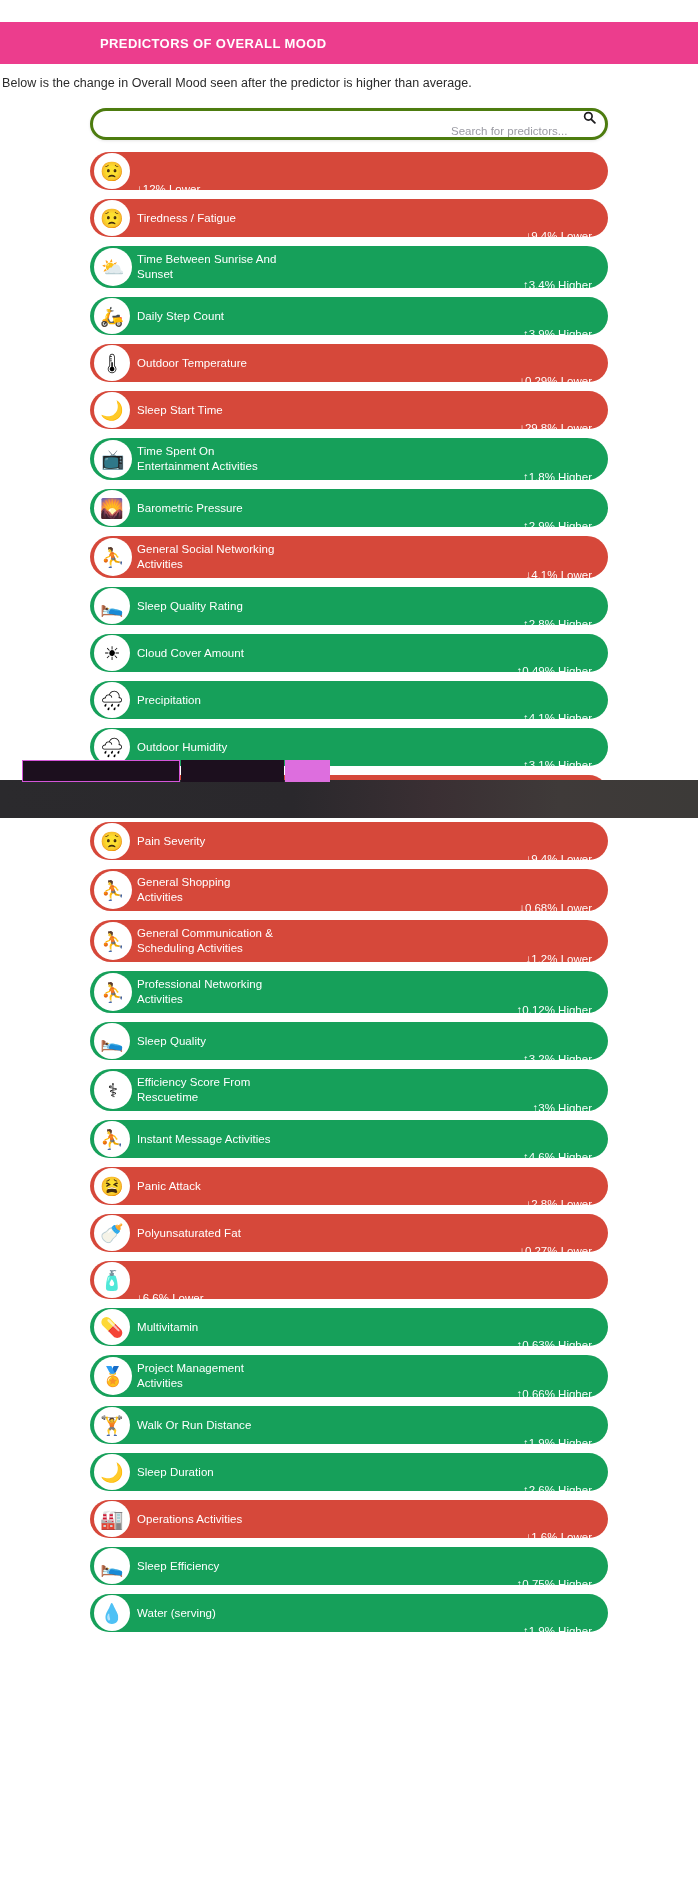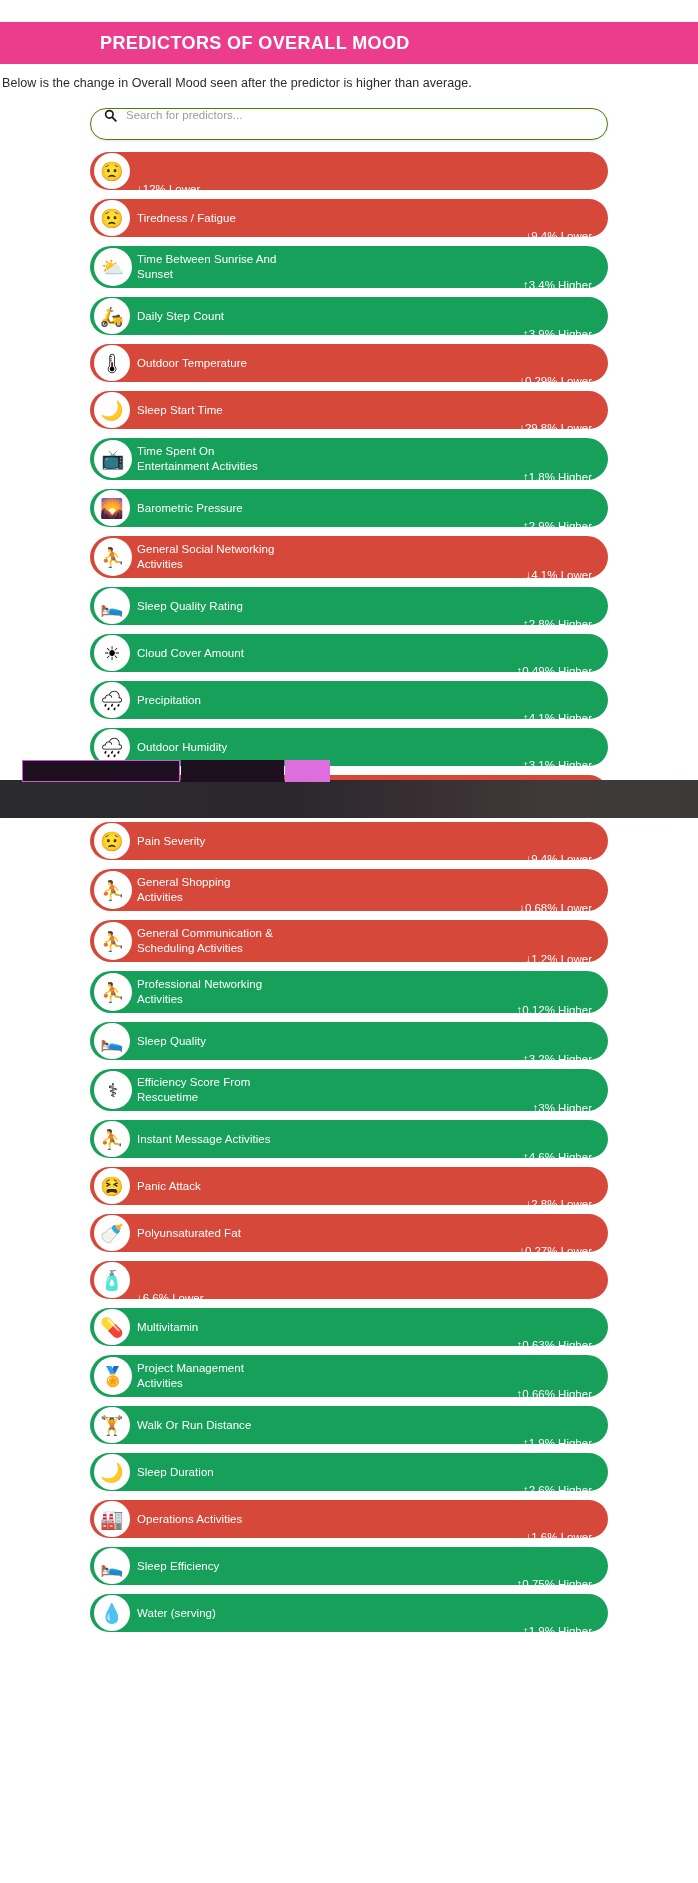--- a/index.html
+++ b/index.html
@@ -23,48 +23,49 @@
     margin: 22px 0 0 0;
     width: 698px;
     height: 42px;
     background: #ec3d8d;
     display: flex;
     align-items: center;
     padding-left: 100px;
   }
   .header-title {
     color: #ffffff;
-    font-size: 18px;
+    font-size: 13px;
     font-weight: bold;
     letter-spacing: 0.4px;
   }
   .subtitle {
     margin: 12px 0 0 2px;
     font-size: 12.5px;
     color: #2b2b2b;
     letter-spacing: 0.05px;
   }
 
   
   .search-wrap {
     margin: 18px auto 0 auto;
     width: 518px;
     height: 32px;
     position: relative;
   }
   .search-box {
     width: 518px;
     height: 32px;
-    border: 1px solid #4d7c0f;
+    border: 3px solid #4d7c0f;
     border-radius: 17px;
     background: #ffffff;
     box-shadow: 0 1px 3px rgba(0,0,0,.10);
     display: flex;
-    align-items: flex-start;
+    align-items: flex-end;
     padding-left: 13px;
+    flex-direction: column;
   }
   .search-icon {
     width: 13px; height: 13px;
     flex: 0 0 auto;
     margin-right: 9px;
     position: relative;
     top: 0px;
   }
   .search-icon svg { display:block; }
   .search-input {

